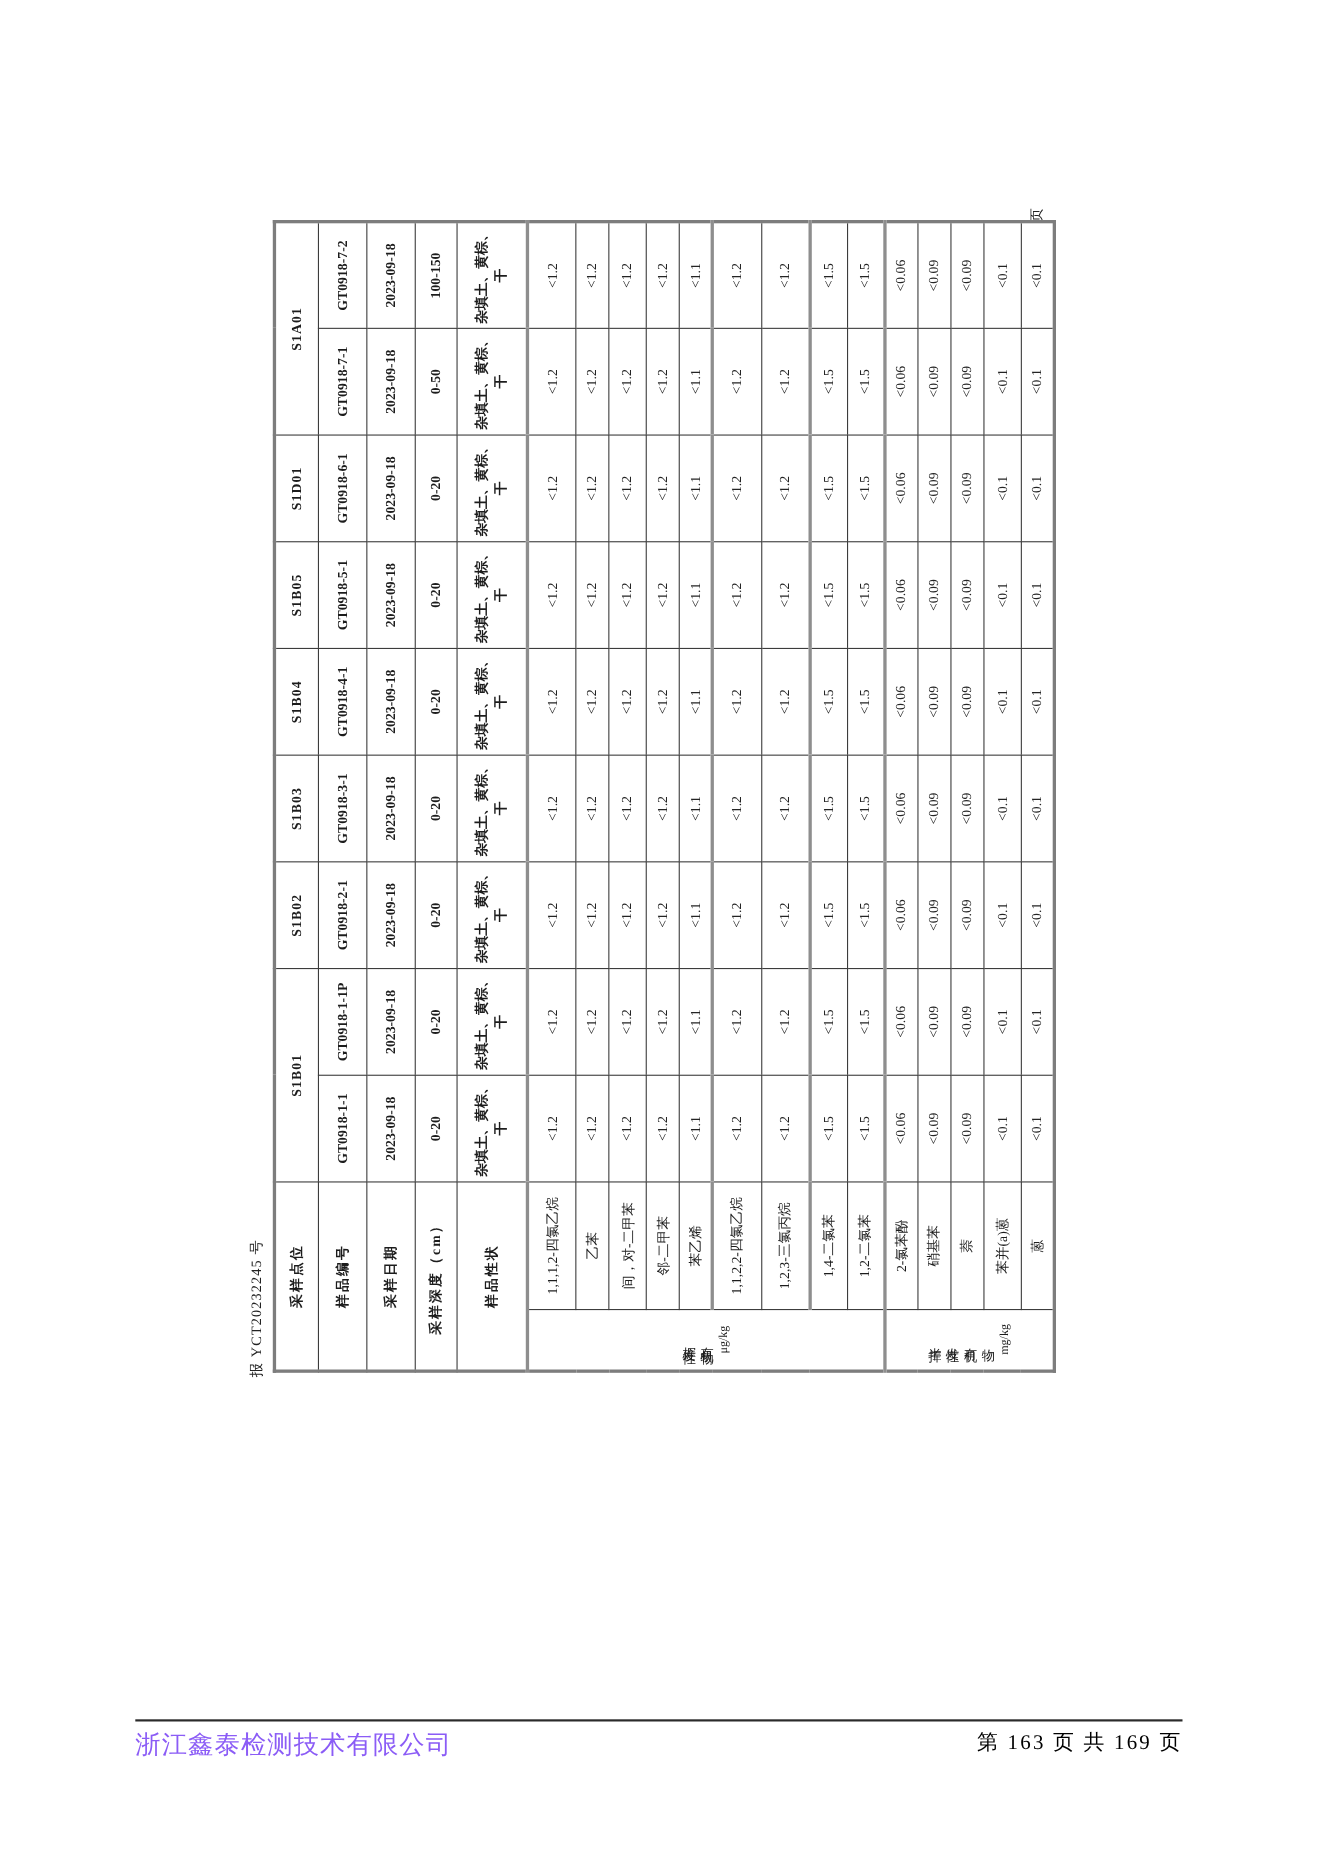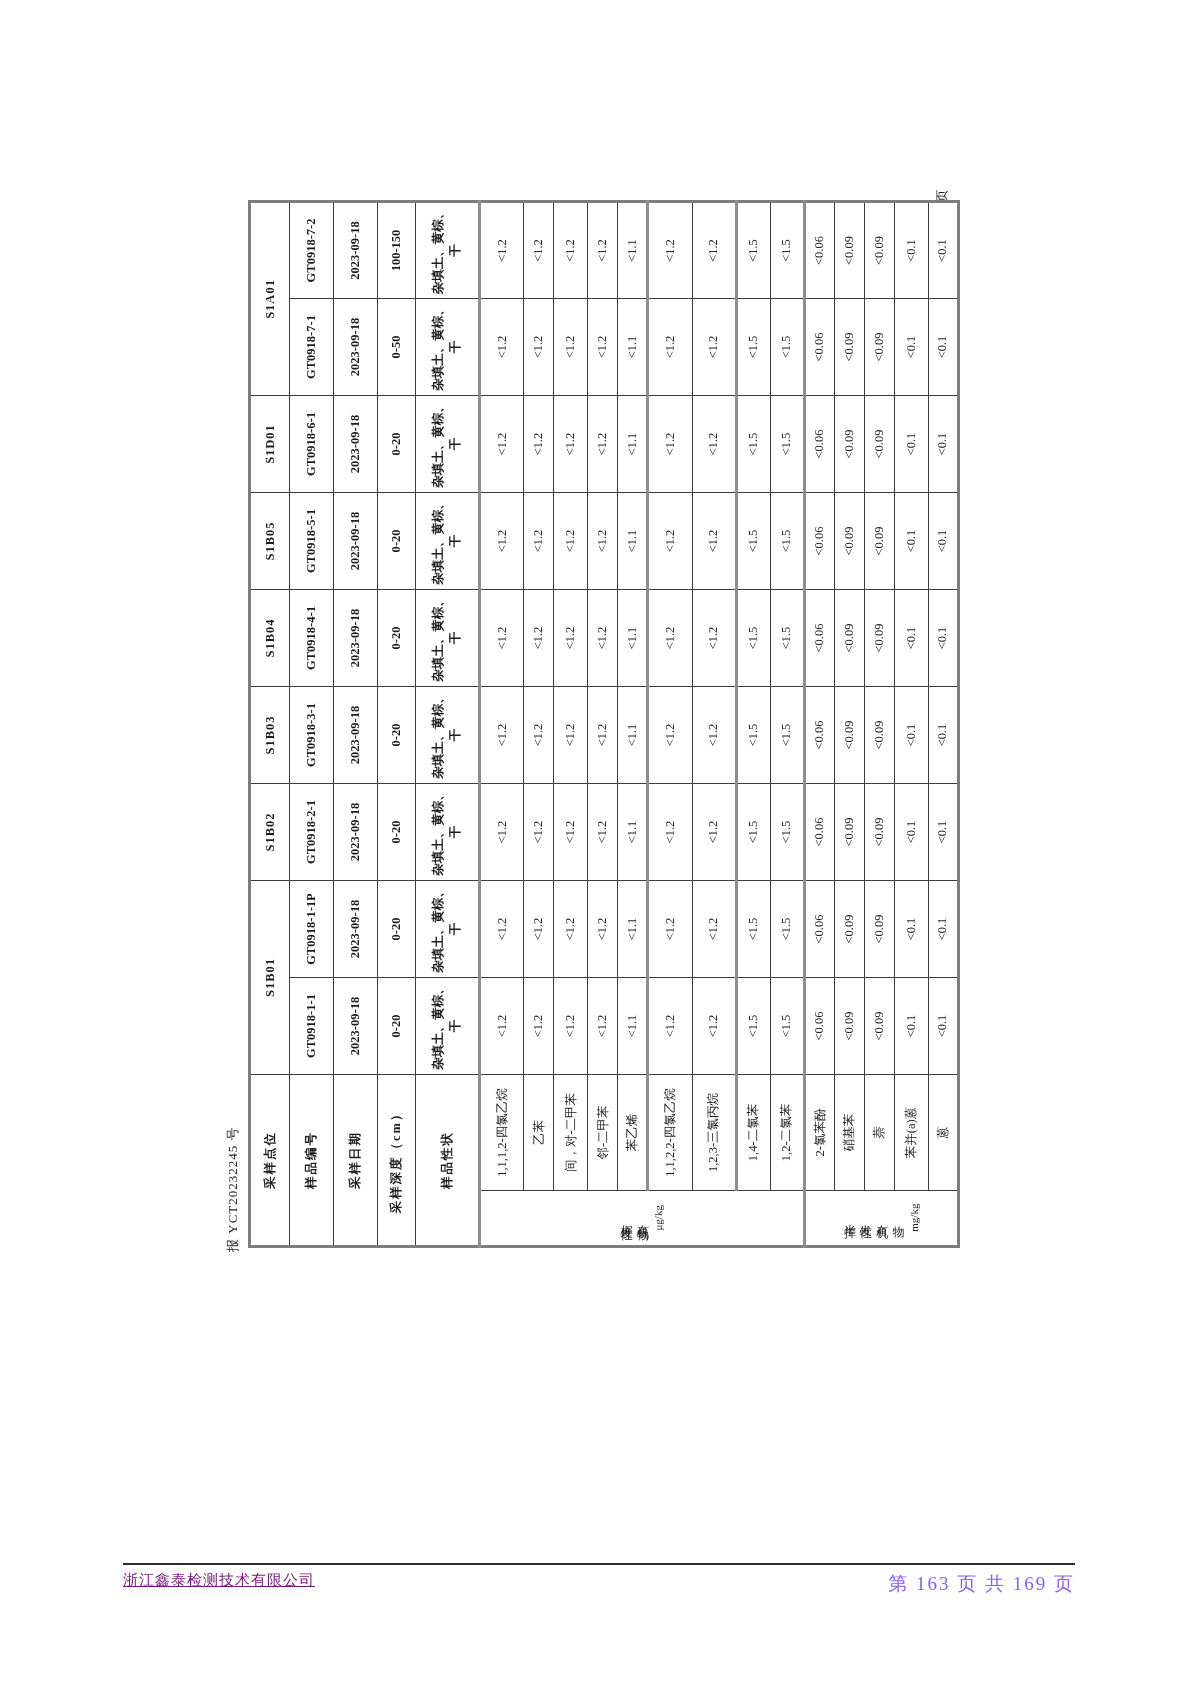--- a/index.html
+++ b/index.html
@@ -43,22 +43,22 @@
   .grp-inner{transform:rotate(90deg);display:flex;flex-direction:row;gap:3px;align-items:center;}
   .grp-col{writing-mode:vertical-rl;text-orientation:upright;font-size:12px;letter-spacing:2px;line-height:1.1;}
   .grp-unit{writing-mode:vertical-rl;text-orientation:mixed;transform:rotate(180deg);font-size:11px;letter-spacing:0;}
 
   
   .footer-rule{position:absolute;left:123px;top:1563px;width:952px;height:2.4px;background:#2b2b2b;}
   .footer{
     position:absolute;left:123px;top:1571px;width:952px;display:flex;
     justify-content:space-between;align-items:flex-start;
   }
-  .footer .company{font-size:15px;color:#701a75;letter-spacing:1px;text-decoration:underline;}
-  .footer .pging{font-size:19px;color:#8b5cf6;letter-spacing:2px;}
+  .footer .company{font-size:23px;color:#8b5cf6;letter-spacing:1px;}
+  .footer .pging{font-size:19px;color:#000000;letter-spacing:2px;}
 </style>
 </head>
 <body>
 
 <div class="page">
 
   <span class="vtext report-no">报 YCT20232245 号</span>
 
   <span class="vtext table-page-label">第 12 页 共 18 页</span>
 

